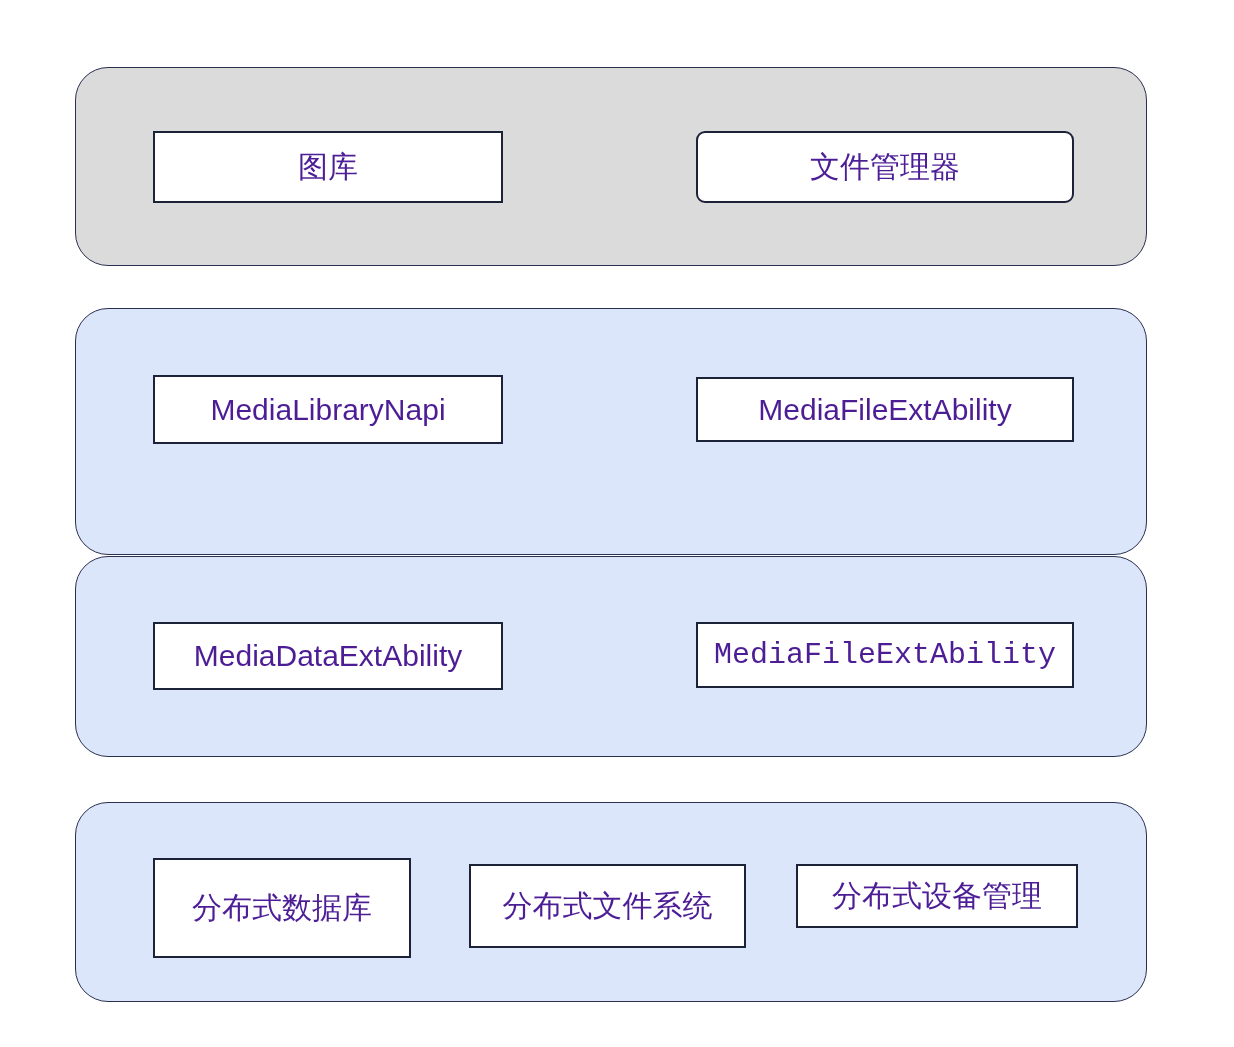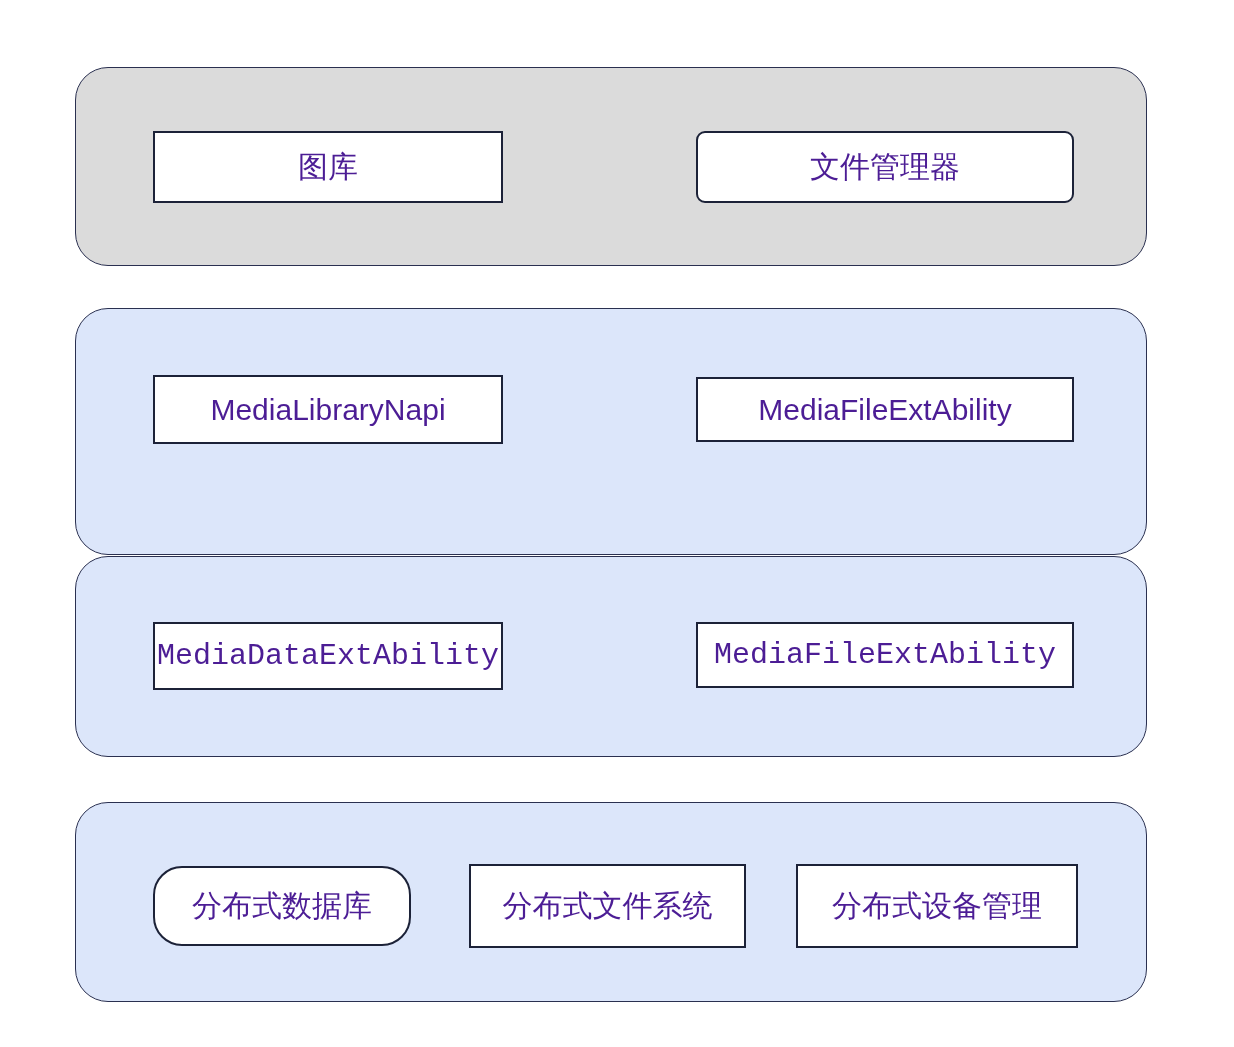--- a/index.html
+++ b/index.html
@@ -42,26 +42,26 @@
     white-space: nowrap;
     line-height: 1;
   }
   
   .n-gallery      { left: 77px;  top: 63px; width: 350px; height: 72px; }
   .n-filemanager  { left: 620px; top: 63px; width: 378px; height: 72px; border-radius: 9px; }
   
   .n-medialibnapi { left: 77px;  top: 66px; width: 350px; height: 69px; }
   .n-fileaccessfw { left: 620px; top: 68px; width: 378px; height: 65px; }
   
-  .n-mediadataext { left: 77px;  top: 65px; width: 350px; height: 68px; font-family: Liberation Mono, monospace; }
+  .n-mediadataext { left: 77px;  top: 65px; width: 350px; height: 68px; }
   .n-mediafileext { left: 620px; top: 65px; width: 378px; height: 66px; font-family: Liberation Mono, monospace; }
   
-  .n-distdb       { left: 77px;  top: 63px; width: 258px; height: 80px; border-radius: 29px; }
+  .n-distdb       { left: 77px;  top: 55px; width: 258px; height: 100px; }
   .n-distfs       { left: 393px; top: 61px; width: 277px; height: 84px; }
-  .n-distdev      { left: 720px; top: 61px; width: 282px; height: 84px; }
+  .n-distdev      { left: 720px; top: 61px; width: 282px; height: 64px; }
 </style>
 </head>
 <body>
 
 <div class="canvas">
 
   <div class="layer layer-gray layer-1">
     <div class="node n-gallery">
       <span>图库</span>
     </div>

